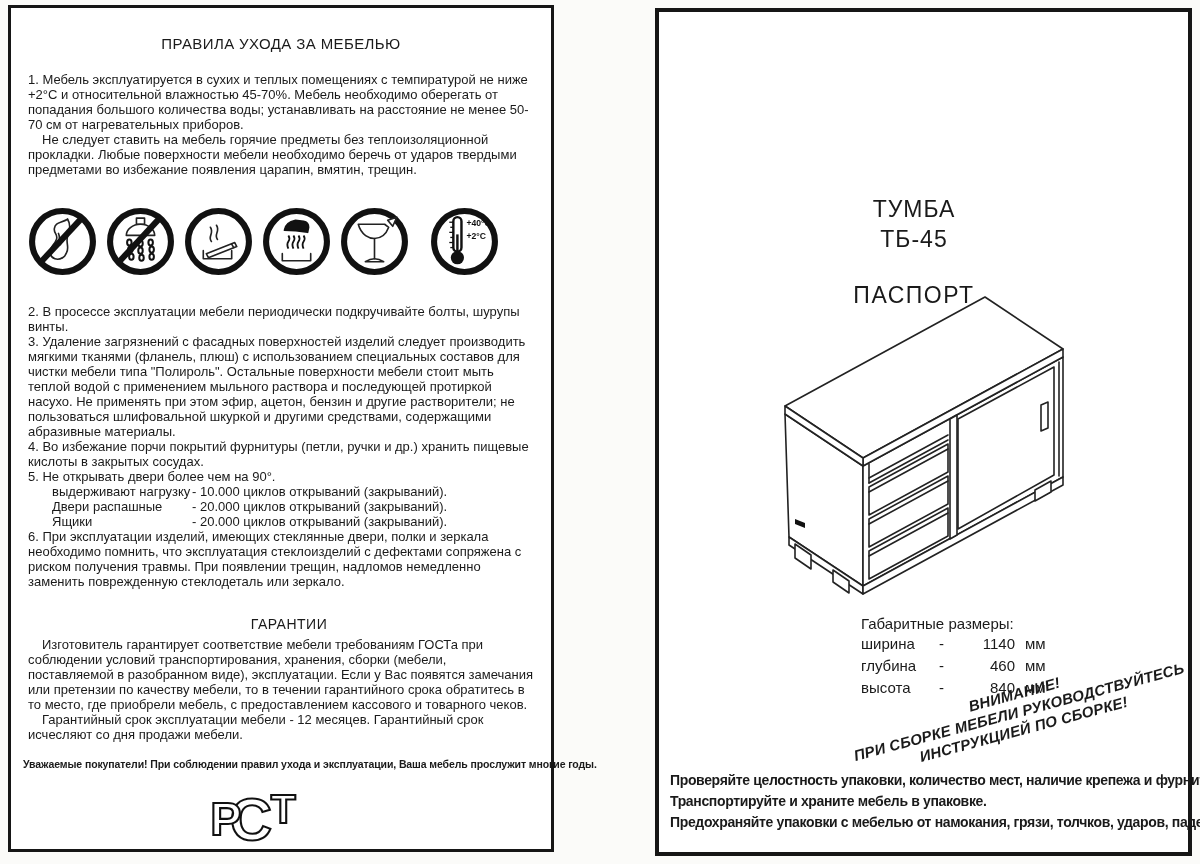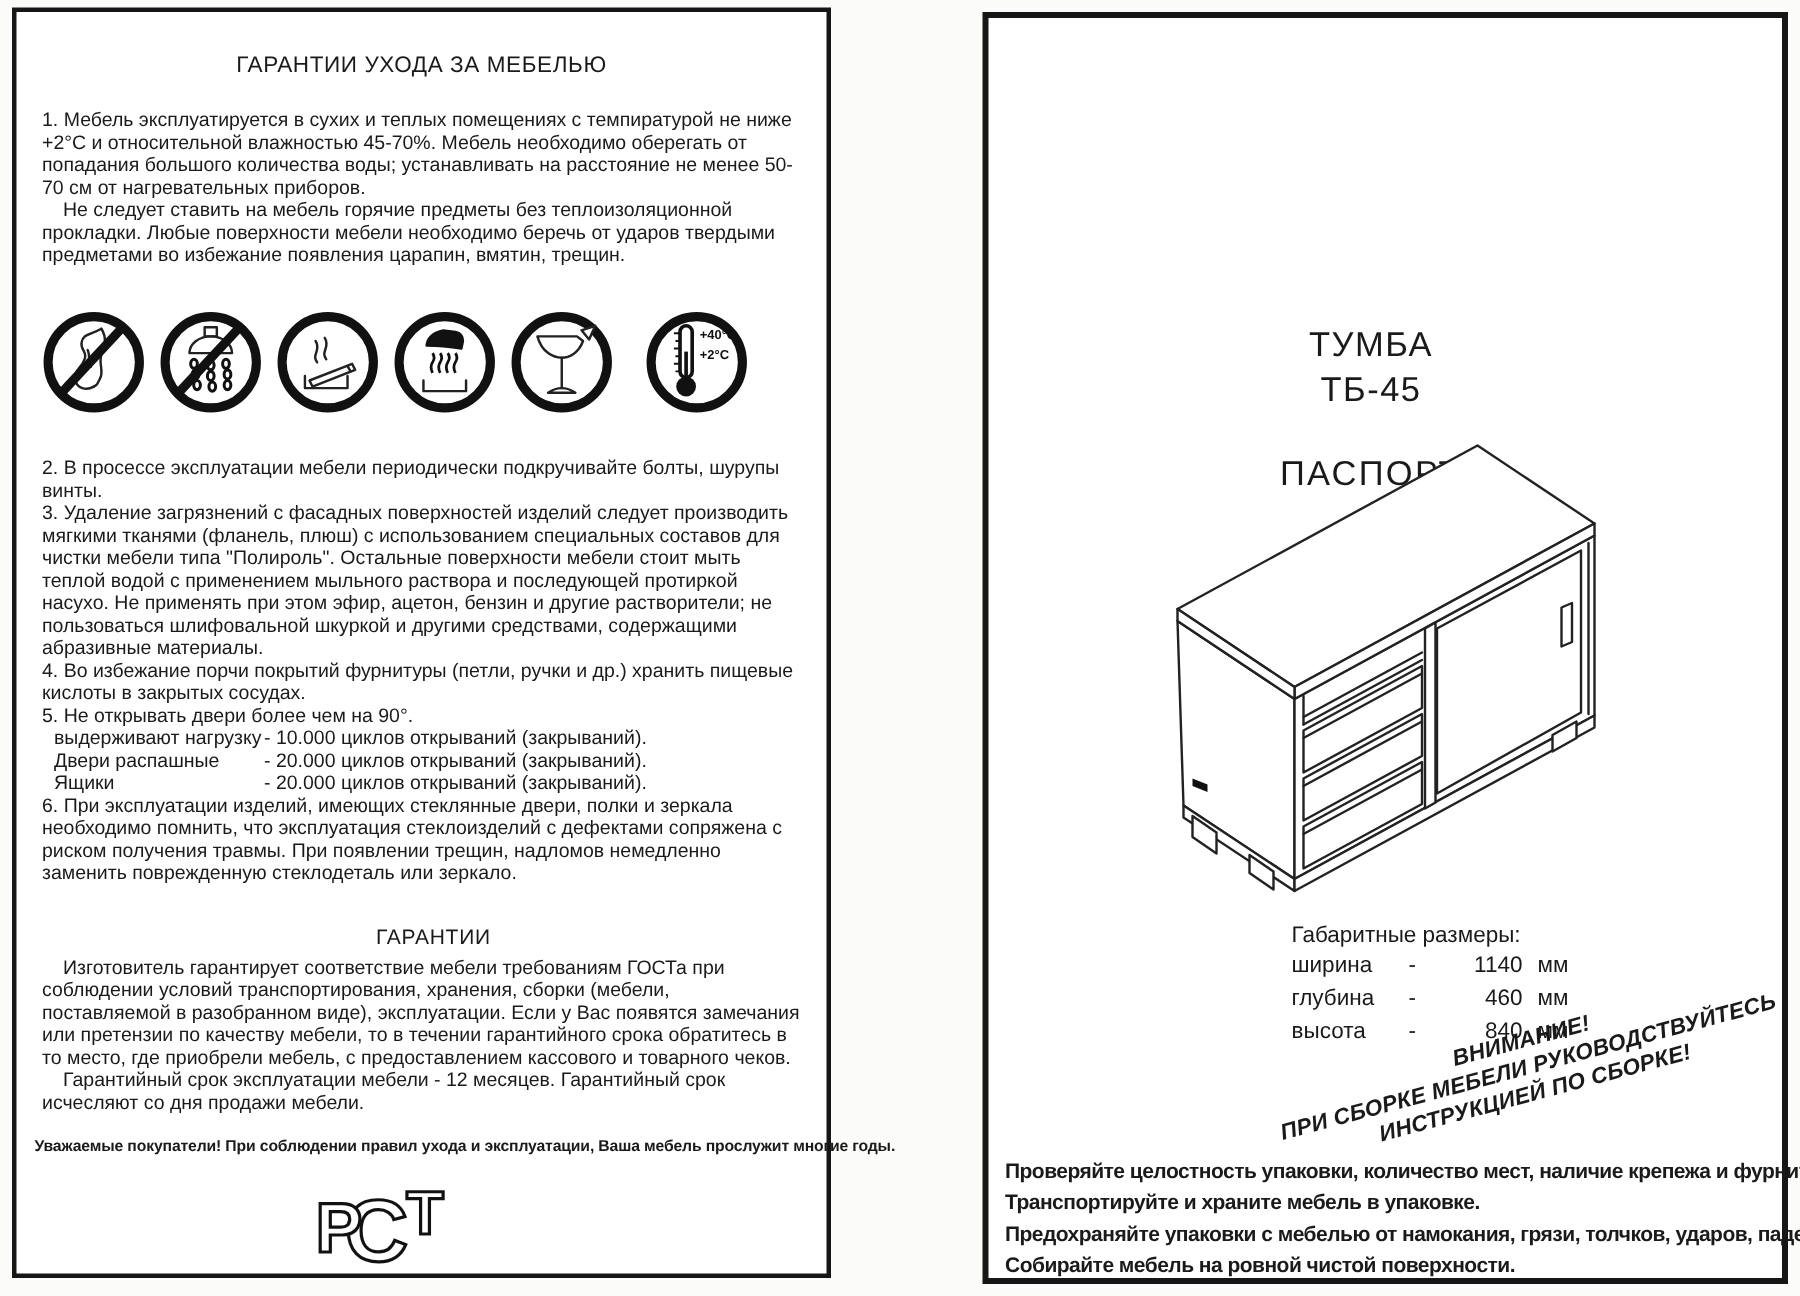--- a/index.html
+++ b/index.html
@@ -18,29 +18,29 @@
 
   
   .pl-title { top:27px; left:0; width:100%; text-align:center; font-size:15px; letter-spacing:.4px; }
   .body-text { font-size:13px; line-height:15px; }
   .pl-para1 { top:64px; left:17px; width:505px; }
   .indent { text-indent:14px; }
   .icons-row { top:198px; left:16px; width:506px; display:flex; gap:7px; align-items:center; }
   .care-icon { width:71px; height:71px; flex:0 0 auto; }
   .care-icon:last-child { margin-left:12px; }
   .pl-block2 { top:296px; left:17px; width:508px; }
-  .cycles-row { display:flex; }
+  .cycles-row { display:flex;margin-left:16px; }
   .cycles-row .lbl { width:148px; flex:0 0 auto; padding-left:8px; }
   .pl-warranty-title { top:608px; left:0; width:100%; text-align:center; font-size:14px; letter-spacing:.5px;padding-left:16px; }
   .pl-warranty { top:629px; left:17px; width:506px; }
   .pl-footnote { top:750px; left:12px; width:525px; font-size:10.5px; font-weight:700; letter-spacing:-0.1px; white-space:nowrap; }
   .pl-logo { top:768px; left:193px; }
 
   
-  .pr-titles { top:184px; left:95px; width:320px; text-align:center;margin-top:20px; }
+  .pr-titles { top:184px; left:95px; width:320px; text-align:center; }
   .pr-product { font-size:23px; letter-spacing:1px; }
   .pr-model { font-size:23px; letter-spacing:1px; margin-top:3px; }
   .pr-doctype { font-size:23px; letter-spacing:1.5px; margin-top:29px; }
   .pr-drawing { top:280px; left:78px; }
   .pr-dims { top:603px; left:202px; font-size:15px; }
   .pr-dims .dim-title { margin-bottom:1px; }
   .dim-row { display:flex; line-height:22px;justify-content:space-between; }
   .dim-row .d-label { width:78px; }
   .dim-row .d-dash  { width:34px; }
   .dim-row .d-value { width:42px; text-align:right; }
@@ -55,21 +55,21 @@
 
   svg { display:block; }
   .ln   { stroke:#222; stroke-width:1.6; fill:none; stroke-linejoin:round; stroke-linecap:round; }
   .face { stroke:#222; stroke-width:1.6; fill:#fff; stroke-linejoin:round; }
 </style>
 </head>
 <body>
 
 <div class="page" id="page-left">
 
-  <div class="abs pl-title">ГАРАНТИИ УХОДА ЗА МЕБЕЛЬЮ</div>
+  <div class="abs pl-title">ПРАВИЛА УХОДА ЗА МЕБЕЛЬЮ</div>
 
   <div class="abs pl-para1 body-text">
     <p>1. Мебель эксплуатируется в сухих и теплых помещениях с темпиратурой не ниже +2°С и относительной влажностью 45-70%. Мебель необходимо оберегать от попадания большого количества воды; устанавливать на расстояние не менее 50-70 см от нагревательных приборов.</p>
     <p class="indent">Не следует ставить на мебель горячие предметы без теплоизоляционной прокладки. Любые поверхности мебели необходимо беречь от ударов твердыми предметами во избежание появления царапин, вмятин, трещин.</p>
   </div>
 
   <div class="abs icons-row">
     <span class="care-icon">
       <svg viewBox="0 0 70 70" width="71" height="71">
         <circle cx="35" cy="35" r="30" fill="#fff" stroke="#111" stroke-width="6"></circle>
@@ -262,15 +262,14 @@
   <div class="abs pr-warning">
     <div>ВНИМАНИЕ!</div>
     <div>ПРИ СБОРКЕ МЕБЕЛИ РУКОВОДСТВУЙТЕСЬ</div>
     <div>ИНСТРУКЦИЕЙ ПО СБОРКЕ!</div>
   </div>
 
   <div class="abs pr-notes">
     <div>Проверяйте целостность упаковки, количество мест, наличие крепежа и фурнитуры.</div>
     <div>Транспортируйте и храните мебель в упаковке.</div>
     <div>Предохраняйте упаковки с мебелью от намокания, грязи, толчков, ударов, падений.</div>
-    <div>Собирайте мебель на ровной чистой поверхности.</div>
   </div>
 </div>
 
 </body></html>

